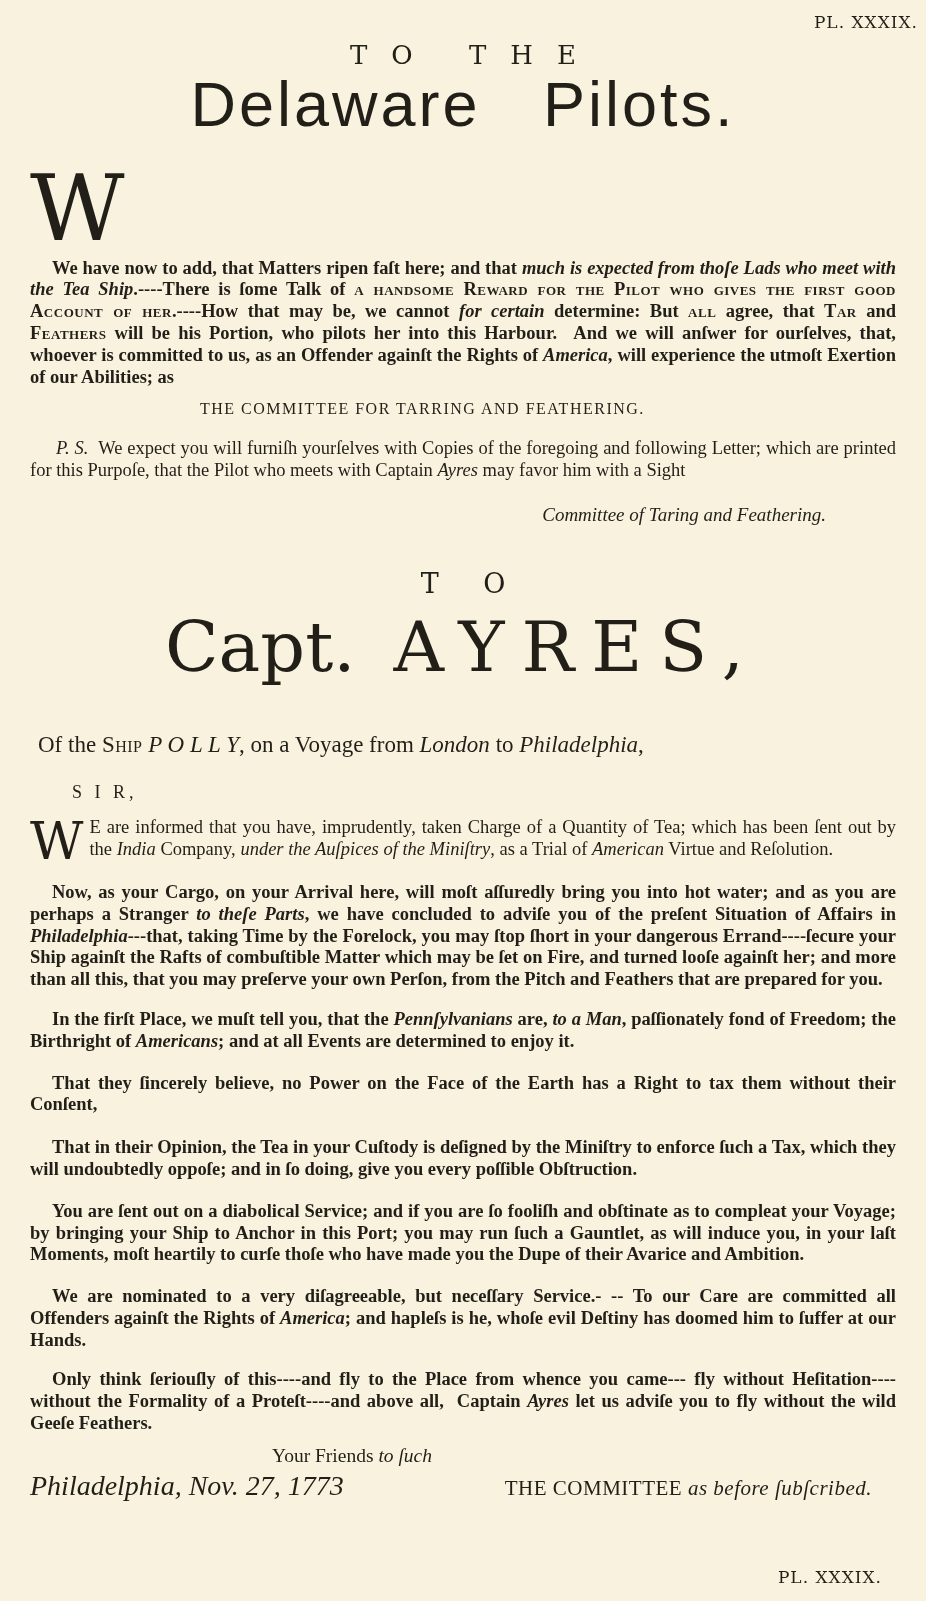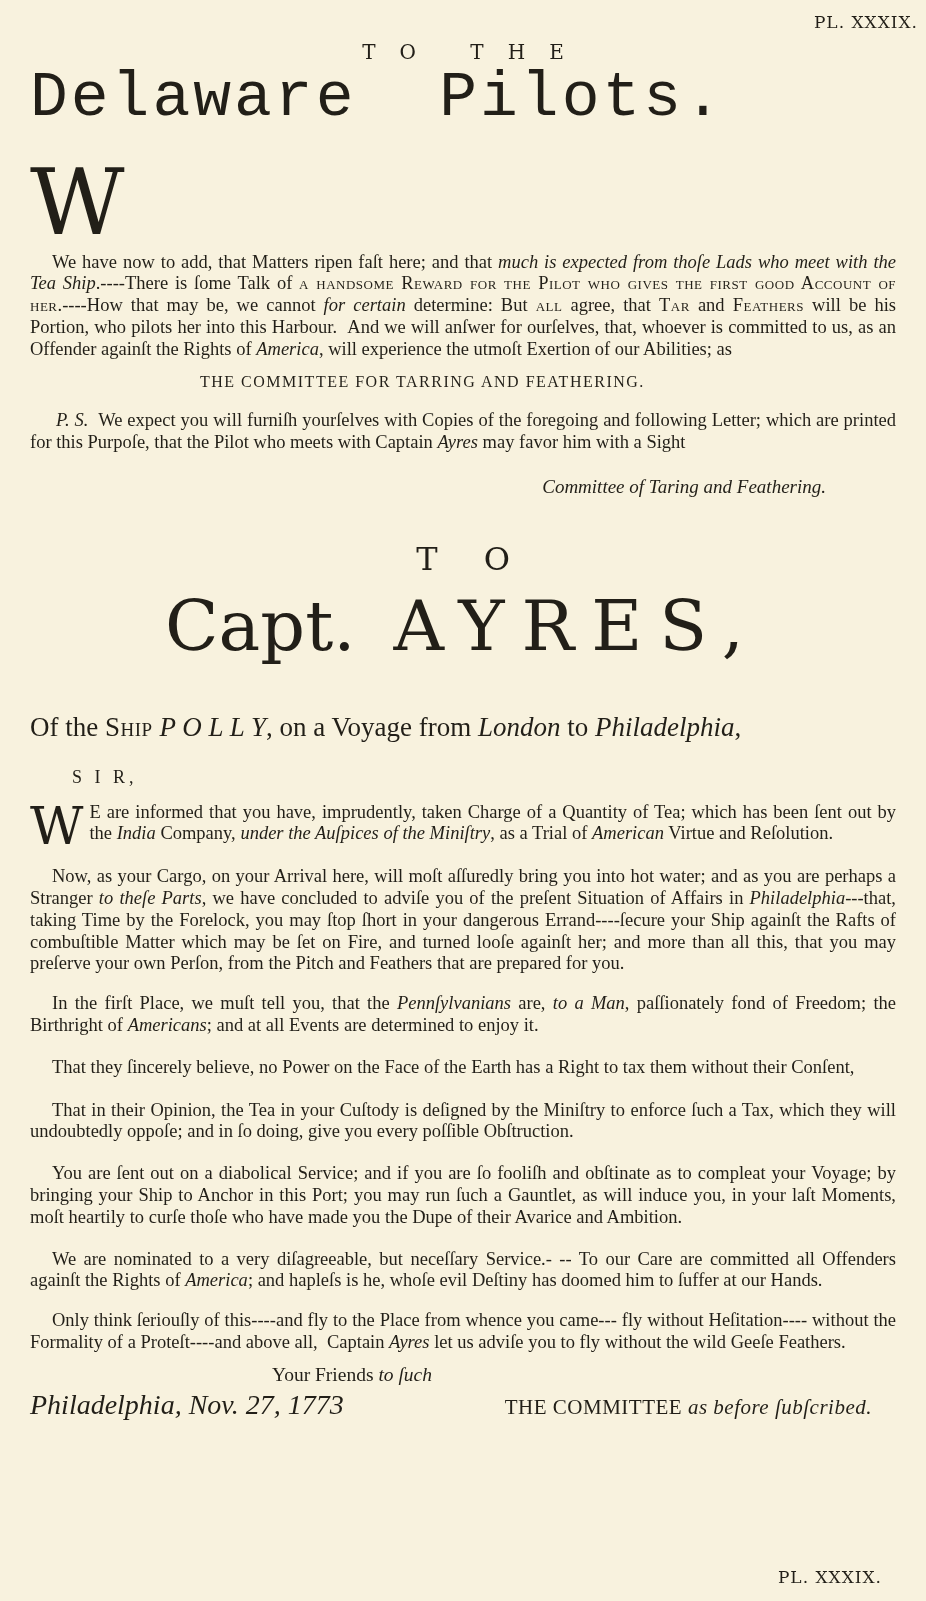--- a/index.html
+++ b/index.html
@@ -16,36 +16,37 @@
     text-align:right;
     font-size:17px;
     letter-spacing:1px;
     font-family:"DejaVu Serif",serif;
   }
   .plate-top{padding-top:12px;padding-right:8px;}
   .plate-bottom{position:absolute;bottom:14px;right:44px;font-size:17px;letter-spacing:1px;font-family:"DejaVu Serif",serif;}
   .kicker{
     text-align:center;
     font-family:"DejaVu Serif",serif;
-    font-size:20px;
+    font-size:26px;
     letter-spacing:24px;
     margin-top:8px;
     text-indent:24px; 
   }
   .title-main{
-    font-family:Liberation Mono, monospace;
+    text-align:center;
+    font-family:Liberation Sans, sans-serif;
     font-size:63px;
     letter-spacing:3px;
     word-spacing:42px;
     margin-top:4px;
     line-height:1.1;
   }
   .body-text{font-size:18.5px;line-height:21.8px;text-align:justify;}
   p.para{margin:0;margin-top:15px;}
-  p.indent{text-indent:22px;}
+  p.indent{text-indent:22px;font-weight:bold;}
   .dropcap{
     float:left;
     font-family:"DejaVu Serif",serif;
     font-size:92px;
     line-height:0.72;
     padding:7px 8px 0 0;
   }
   .dropcap.small{
     font-size:52px;
     line-height:0.78;
@@ -61,36 +62,36 @@
   }
   .sig-right{
     margin:0;margin-top:22px;margin-right:70px;
     text-align:right;
     font-style:italic;
     font-size:19px;
   }
   .kicker2{
     text-align:center;
     font-family:"DejaVu Serif",serif;
-    font-size:32px;
+    font-size:27px;
     letter-spacing:18px;
     margin-top:42px;
     text-indent:18px;
   }
   .title2{
     text-align:center;
     font-family:"DejaVu Serif",serif;
     font-size:70px;
     margin-top:10px;
     line-height:1.1;
   }
   .title2 .t2-name{letter-spacing:17px;margin-left:38px;}
   .subtitle{
-    margin:0;margin-top:28px;
-    font-size:27px;
+    margin:8px;margin-top:28px;
+    font-size:23px;
     text-align:justify;
   }
   .salutation{
     margin:0;margin-top:24px;margin-left:42px;
     font-size:18px;
     letter-spacing:4px;
   }
   .letter-para{margin-top:16px;}
   .closing{
     margin:0;margin-top:10px;margin-left:242px;

